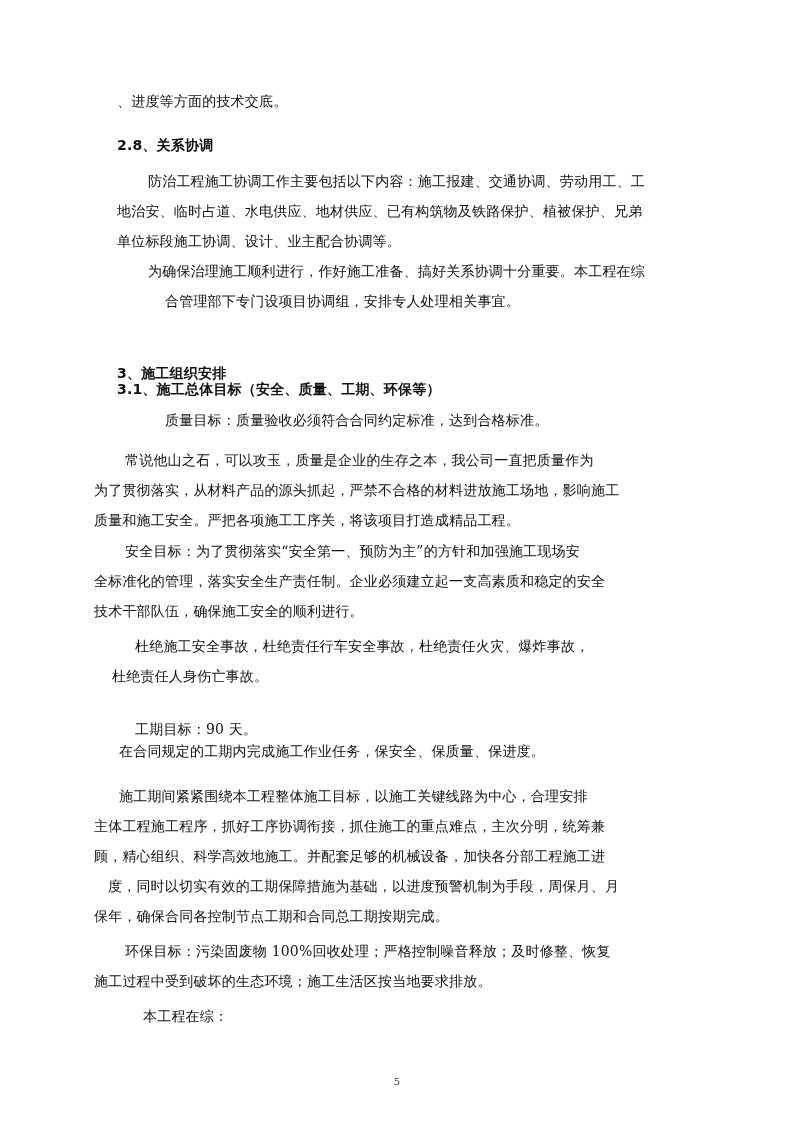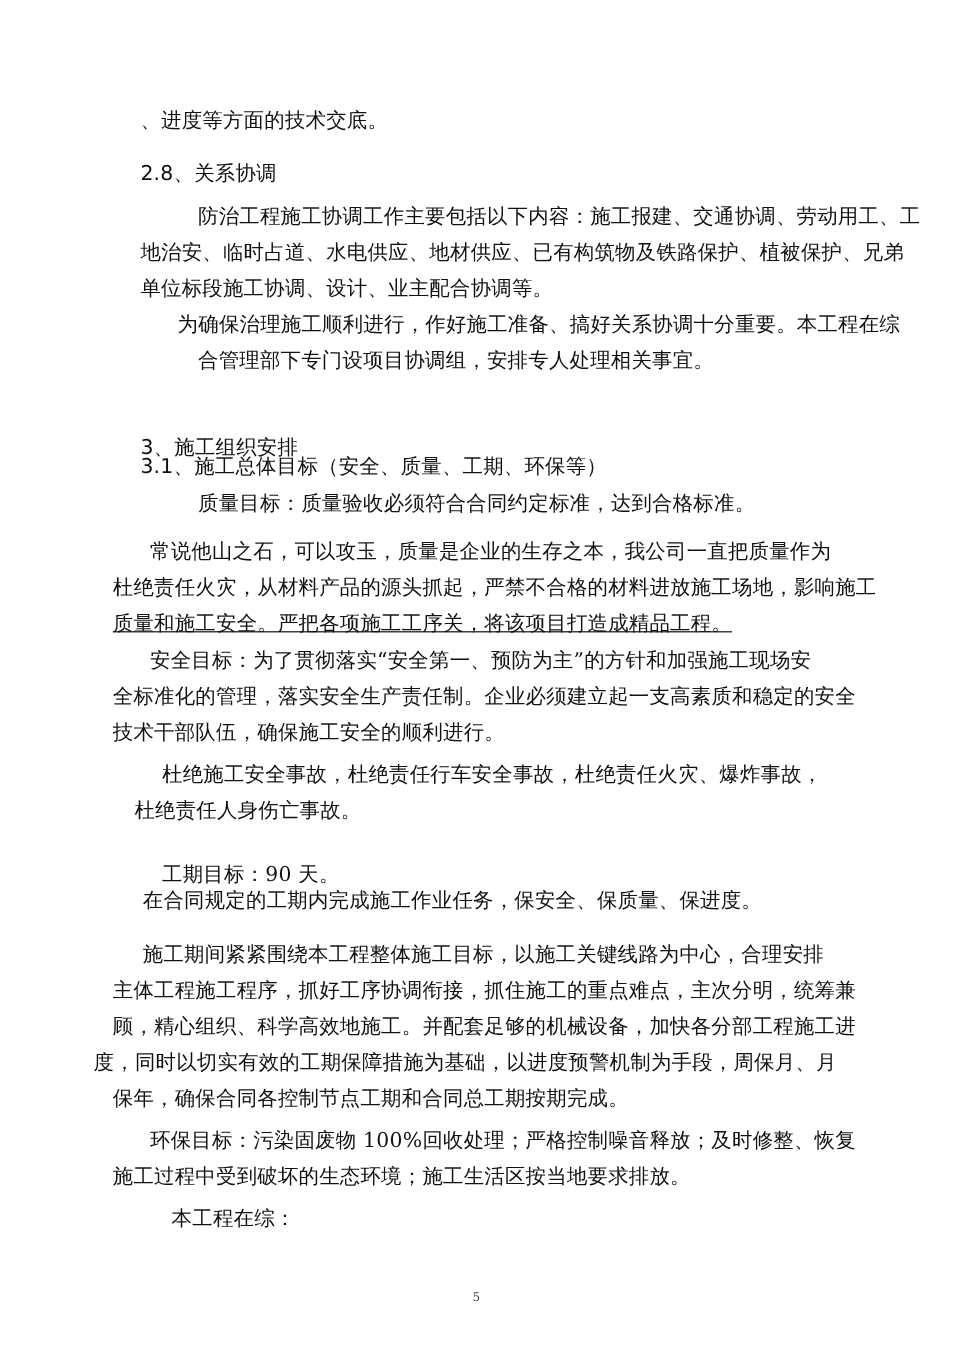--- a/index.html
+++ b/index.html
@@ -1,48 +1,48 @@
 <!DOCTYPE html>
 <html><head>
   <meta charset="utf-8">
   <style>
     html, body { margin: 0; padding: 0; background: #ffffff; }
     body { width: 794px; height: 1122px; position: relative; overflow: hidden;
            font-family: "DejaVu Serif", "Liberation Serif", serif; color: #111; }
-    .line { position: absolute; white-space: nowrap; font-size: 17px; line-height: 20px; letter-spacing: 0.2px; }
-    .h { font-family: "DejaVu Sans", "Liberation Sans", sans-serif; font-weight: normal; font-size: 17px; }
+    .line { position: absolute; white-space: nowrap; font-size: 14px; line-height: 20px; letter-spacing: 0.2px; }
+    .h { font-family: "DejaVu Sans", "Liberation Sans", sans-serif; font-weight: bold; font-size: 14px; }
     .pagenum { position: absolute; left: 0; width: 794px; top: 1076px; text-align: center;
                font-size: 10px; color: #444; font-family: "DejaVu Serif", serif; }
   </style>
 </head>
 <body>
 
 <div id="page">
     <div class="line" style="left: 117px; top: 91px;">、进度等方面的技术交底。</div>
     <div class="line h" style="left: 117px; top: 135px;">2.8、关系协调</div>
-    <div class="line" style="left: 165px; top: 171px;">防治工程施工协调工作主要包括以下内容：施工报建、交通协调、劳动用工、工</div>
+    <div class="line" style="left: 148px; top: 171px;">防治工程施工协调工作主要包括以下内容：施工报建、交通协调、劳动用工、工</div>
     <div class="line" style="left: 117px; top: 201px;">地治安、临时占道、水电供应、地材供应、已有构筑物及铁路保护、植被保护、兄弟</div>
     <div class="line" style="left: 117px; top: 231px;">单位标段施工协调、设计、业主配合协调等。</div>
     <div class="line" style="left: 148px; top: 261px;">为确保治理施工顺利进行，作好施工准备、搞好关系协调十分重要。本工程在综</div>
     <div class="line" style="left: 117px; top: 291px; margin-left: 48px;">合管理部下专门设项目协调组，安排专人处理相关事宜。</div>
     <div class="line h" style="left: 117px; top: 335px; margin-top: 28px;">3、施工组织安排</div>
     <div class="line h" style="left: 117px; top: 379px;">3.1、施工总体目标（安全、质量、工期、环保等）</div>
     <div class="line" style="left: 125px; top: 410px; margin-left: 40px;">质量目标：质量验收必须符合合同约定标准，达到合格标准。</div>
     <div class="line" style="left: 125px; top: 450px;">常说他山之石，可以攻玉，质量是企业的生存之本，我公司一直把质量作为</div>
-    <div class="line" style="left: 94px; top: 480px;">杜绝责任火灾，从材料产品的源头抓起，严禁不合格的材料进放施工场地，影响施工</div>
-    <div class="line" style="left: 94px; top: 510px; text-decoration: underline;">质量和施工安全。严把各项施工工序关，将该项目打造成精品工程。</div>
+    <div class="line" style="left: 94px; top: 480px;">为了贯彻落实，从材料产品的源头抓起，严禁不合格的材料进放施工场地，影响施工</div>
+    <div class="line" style="left: 94px; top: 510px;">质量和施工安全。严把各项施工工序关，将该项目打造成精品工程。</div>
     <div class="line" style="left: 125px; top: 541px;">安全目标：为了贯彻落实“安全第一、预防为主”的方针和加强施工现场安</div>
     <div class="line" style="left: 94px; top: 571px;">全标准化的管理，落实安全生产责任制。企业必须建立起一支高素质和稳定的安全</div>
     <div class="line" style="left: 94px; top: 601px;">技术干部队伍，确保施工安全的顺利进行。</div>
     <div class="line" style="left: 135px; top: 636px;">杜绝施工安全事故，杜绝责任行车安全事故，杜绝责任火灾、爆炸事故，</div>
     <div class="line" style="left: 112px; top: 666px;">杜绝责任人身伤亡事故。</div>
     <div class="line" style="left: 135px; top: 719px;">工期目标：90 天。</div>
     <div class="line" style="left: 119px; top: 741px;">在合同规定的工期内完成施工作业任务，保安全、保质量、保进度。</div>
     <div class="line" style="left: 119px; top: 786px;">施工期间紧紧围绕本工程整体施工目标，以施工关键线路为中心，合理安排</div>
     <div class="line" style="left: 94px; top: 816px;">主体工程施工程序，抓好工序协调衔接，抓住施工的重点难点，主次分明，统筹兼</div>
     <div class="line" style="left: 94px; top: 846px;">顾，精心组织、科学高效地施工。并配套足够的机械设备，加快各分部工程施工进</div>
-    <div class="line" style="left: 78px; top: 876px;">度，同时以切实有效的工期保障措施为基础，以进度预警机制为手段，周保月、月</div>
+    <div class="line" style="left: 108px; top: 876px;">度，同时以切实有效的工期保障措施为基础，以进度预警机制为手段，周保月、月</div>
     <div class="line" style="left: 94px; top: 906px;">保年，确保合同各控制节点工期和合同总工期按期完成。</div>
     <div class="line" style="left: 125px; top: 941px;">环保目标：污染固废物 100%回收处理；严格控制噪音释放；及时修整、恢复</div>
     <div class="line" style="left: 94px; top: 971px;">施工过程中受到破坏的生态环境；施工生活区按当地要求排放。</div>
     <div class="line" style="left: 143px; top: 1006px;">本工程在综：</div>
   </div>
 <div class="pagenum">5</div>
 
 </body></html>

